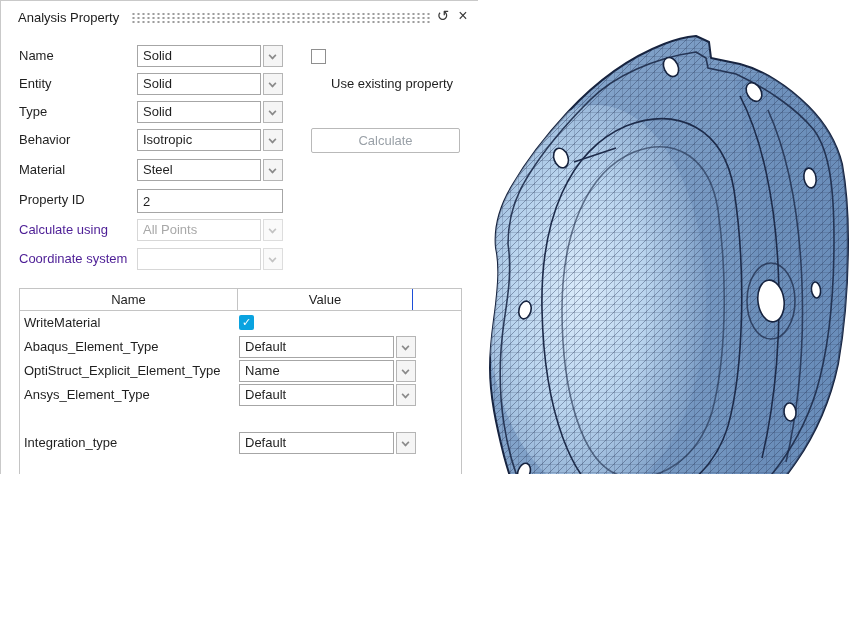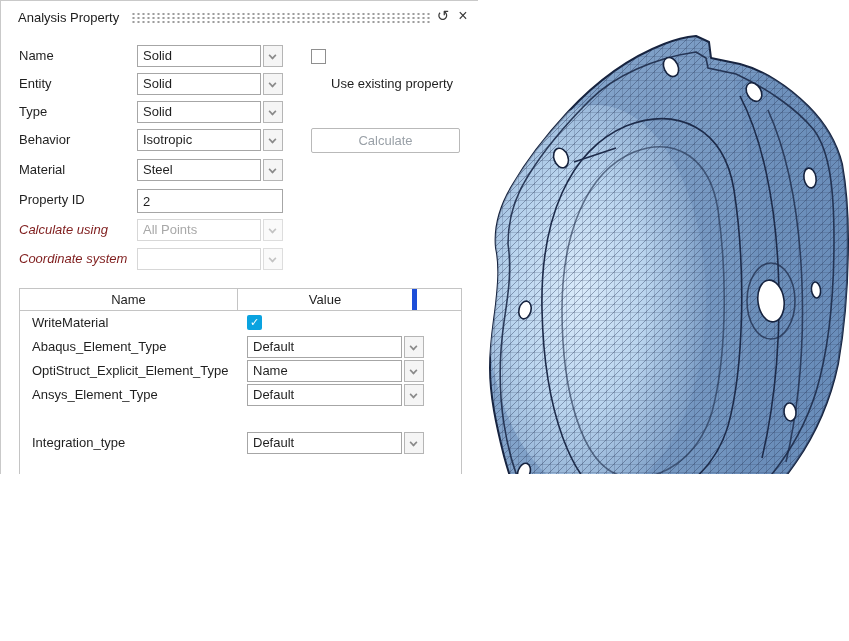--- a/index.html
+++ b/index.html
@@ -13,21 +13,21 @@
   .drag-dots{position:absolute;left:130px;top:11px;width:300px;height:12px;
              background-image:radial-gradient(circle,#9d9d9d 1.05px,transparent 1.2px);
              background-size:5px 4px;}
   .icon-btn{position:absolute;top:6px;width:18px;height:18px;line-height:18px;text-align:center;
             color:#3a3a3a;cursor:pointer;}
   .icon-refresh{left:433px;font-size:15px;}
   .icon-close{left:453px;font-size:16px;}
 
   
   .f-label{position:absolute;left:18px;height:22px;line-height:22px;}
-  .f-label.disabled{color:#7f1d1d;font-style:italic;}
+  .f-label.disabled{color:#4c1d95;}
   .combo{position:absolute;height:22px;}
   .combo .box{position:absolute;left:0;top:0;height:20px;background:#fff;border:1px solid #a6a6a6;
               line-height:20px;padding-left:5px;overflow:hidden;white-space:nowrap;}
   .combo .arrow{position:absolute;top:0;width:18px;height:20px;background:#f5f5f5;border:1px solid #b5b5b5;}
   .combo .chev{position:absolute;left:5px;top:6px;width:6px;height:6px;}
   .combo .chev::before{content:"";position:absolute;left:0;top:0;width:5px;height:5px;
               border-right:2px solid #8a8a8a;border-bottom:2px solid #8a8a8a;transform:rotate(45deg) scale(.8);}
   .combo.disabled .box{border-color:#d7d7d7;color:#a8a8a8;}
   .combo.disabled .arrow{border-color:#dddddd;background:#fafafa;}
   .combo.disabled .chev::before{border-color:#c3c3c3;}
@@ -36,22 +36,22 @@
   .calc-btn{position:absolute;left:310px;top:127px;width:149px;height:25px;background:#fff;
             border:1px solid #b9b9b9;border-radius:2px;color:#9aa1a8;font:inherit;font-size:13px;}
   .cbx{position:absolute;left:310px;top:48px;width:13px;height:13px;border:1px solid #8f8f8f;background:#fff;}
   .cbx-label{position:absolute;left:330px;top:44px;height:22px;line-height:22px;margin-top:28px;}
 
   
   .ptable{position:absolute;left:18px;top:287px;width:441px;height:276px;border:1px solid #c4c4c4;background:#fff;}
   .ptable .thead{position:absolute;left:0;top:0;width:100%;height:21px;border-bottom:1px solid #c4c4c4;}
   .ptable .th{position:absolute;top:0;height:21px;line-height:21px;text-align:center;}
   .th-name{left:0;width:217px;border-right:1px solid #c4c4c4;}
-  .th-value{left:218px;width:174px;border-right:5px solid #1d4ed8;}
-  .trow{position:absolute;left:8px;height:24px;width:100%;}
+  .th-value{left:218px;width:174px;border-right:1px solid #1d4ed8;}
+  .trow{position:absolute;left:0;height:24px;width:100%;}
   .tname{position:absolute;left:4px;top:0;height:24px;line-height:24px;white-space:nowrap;}
   .tcheck{position:absolute;left:219px;top:4px;width:15px;height:15px;background:var(--checkbox-accent,#0aa3e0);
           border-radius:2px;color:#fff;text-align:center;line-height:15px;font-size:11px;font-weight:bold;}
   .tcombo{left:219px;top:1px;}
   .tval-text{position:absolute;left:222px;top:0;height:24px;line-height:24px;}
 
   
   .dlg-btn{position:absolute;top:597px;height:25px;background:#fff;border:1px solid #b0b0b0;border-radius:2px;
            font:inherit;font-size:13px;color:#111;padding:0;cursor:pointer;}
   .dlg-btn span{display:block;width:100%;text-align:center;}

